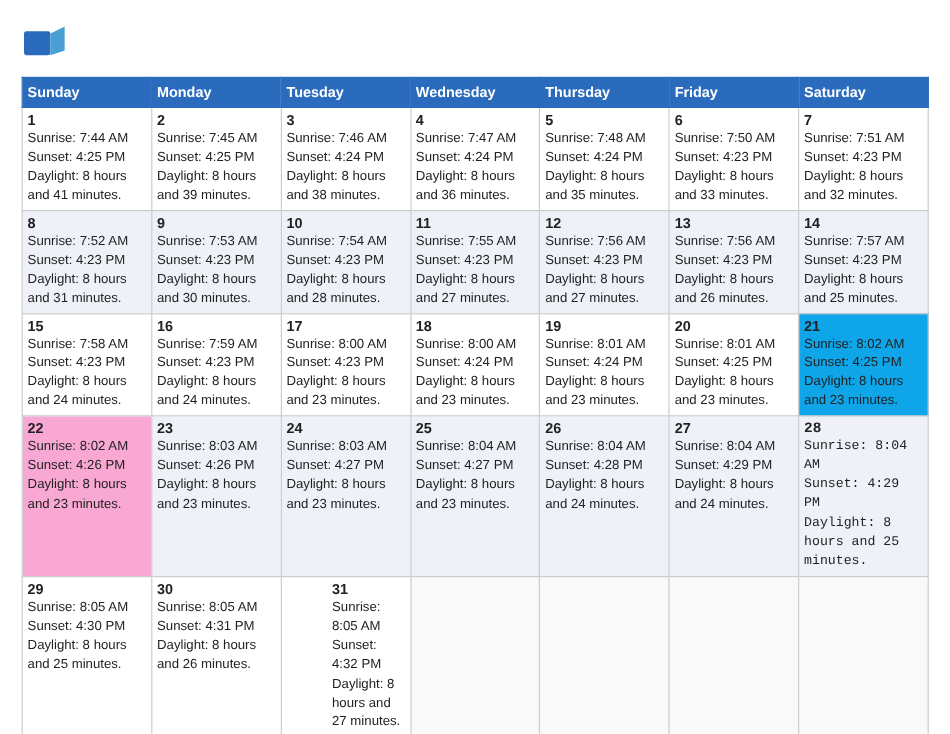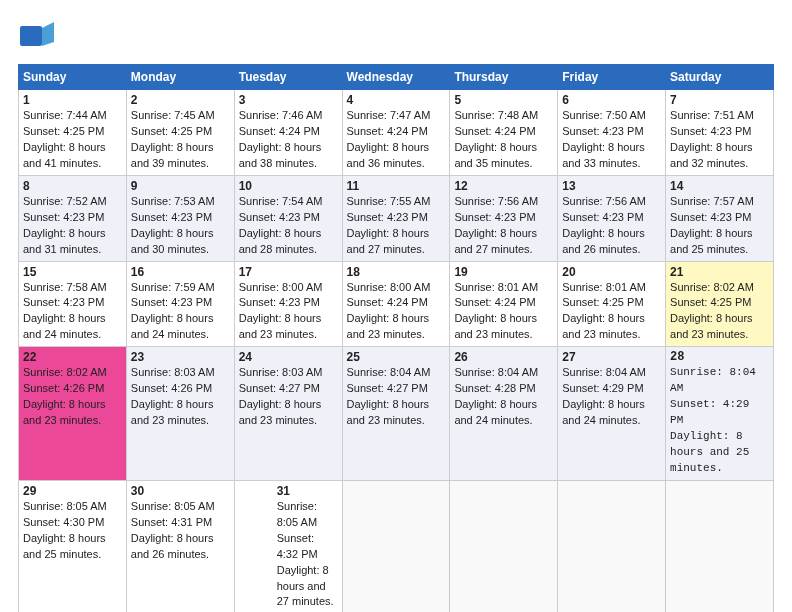--- a/index.html
+++ b/index.html
@@ -208,27 +208,27 @@
             <div class="cell-info">Sunrise: 8:00 AM<br>Sunset: 4:24 PM<br>Daylight: 8 hours and 23 minutes.</div>
           </td>
           <td style="background: rgb(255, 255, 255);">
             <span class="day-num">19</span>
             <div class="cell-info">Sunrise: 8:01 AM<br>Sunset: 4:24 PM<br>Daylight: 8 hours and 23 minutes.</div>
           </td>
           <td style="background: rgb(255, 255, 255); margin-left: 23px;">
             <span class="day-num">20</span>
             <div class="cell-info">Sunrise: 8:01 AM<br>Sunset: 4:25 PM<br>Daylight: 8 hours and 23 minutes.</div>
           </td>
-          <td style="background: #fef9c3;">
+          <td style="background: #0ea5e9;">
             <span class="day-num">21</span>
             <div class="cell-info">Sunrise: 8:02 AM<br>Sunset: 4:25 PM<br>Daylight: 8 hours and 23 minutes.</div>
           </td>
         </tr>
         <tr>
-          <td style="background: #ec4899;">
+          <td style="background: #f9a8d4;">
             <span class="day-num">22</span>
             <div class="cell-info">Sunrise: 8:02 AM<br>Sunset: 4:26 PM<br>Daylight: 8 hours and 23 minutes.</div>
           </td>
           <td style="background: rgb(238, 242, 248);">
             <span class="day-num">23</span>
             <div class="cell-info">Sunrise: 8:03 AM<br>Sunset: 4:26 PM<br>Daylight: 8 hours and 23 minutes.</div>
           </td>
           <td style="background: rgb(238, 242, 248);">
             <span class="day-num">24</span>
             <div class="cell-info">Sunrise: 8:03 AM<br>Sunset: 4:27 PM<br>Daylight: 8 hours and 23 minutes.</div>

